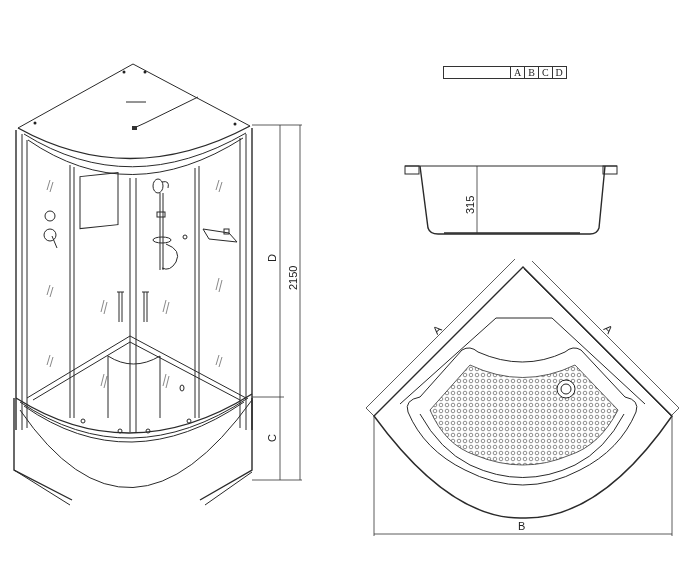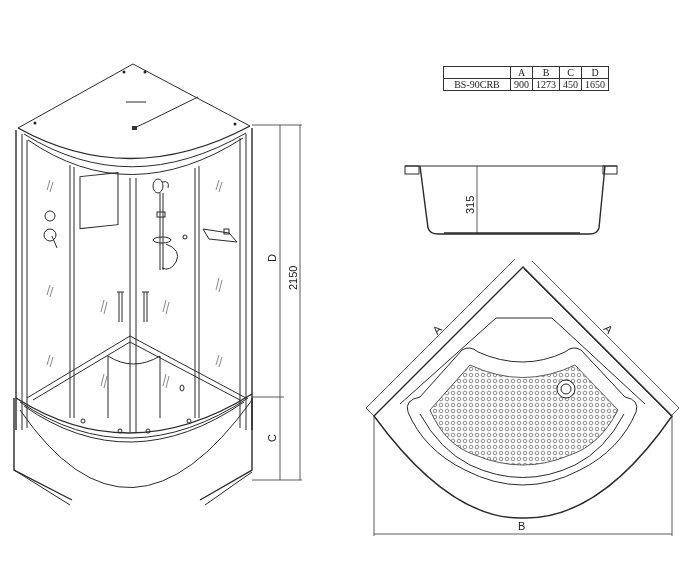--- a/index.html
+++ b/index.html
@@ -19,27 +19,20 @@
 <body>
 
 <table class="spec-table">
   <tbody>
       <tr>
     <td class="blank"></td>
     <td>A</td>
     <td>B</td>
     <td>C</td>
     <td>D</td>
-  </tr>
-  <tr>
-    <td class="model">BS-90CRB</td>
-    <td>900</td>
-    <td>1273</td>
-    <td>450</td>
-    <td>1650</td>
   </tr>
 </tbody>
   </table>
 
 <svg width="700" height="566" viewBox="0 0 700 566">
 
   <g>
 
     <path class="ln" d="M18,128 L133,64 L250,126"></path>
     <path class="ln2" d="M18,128 Q130,190 250,126"></path>

